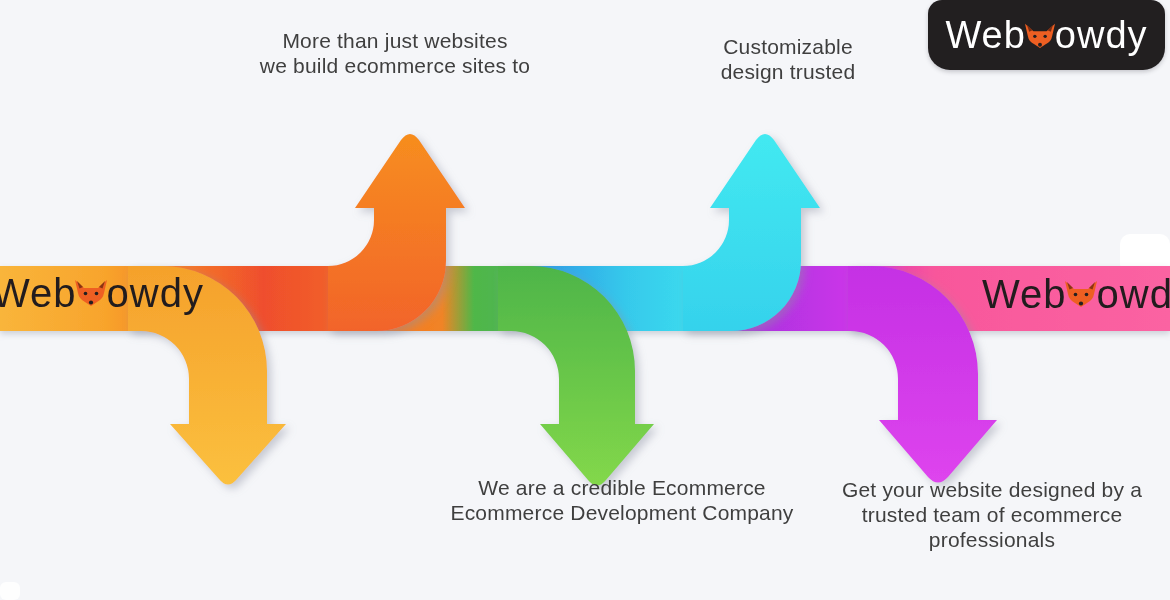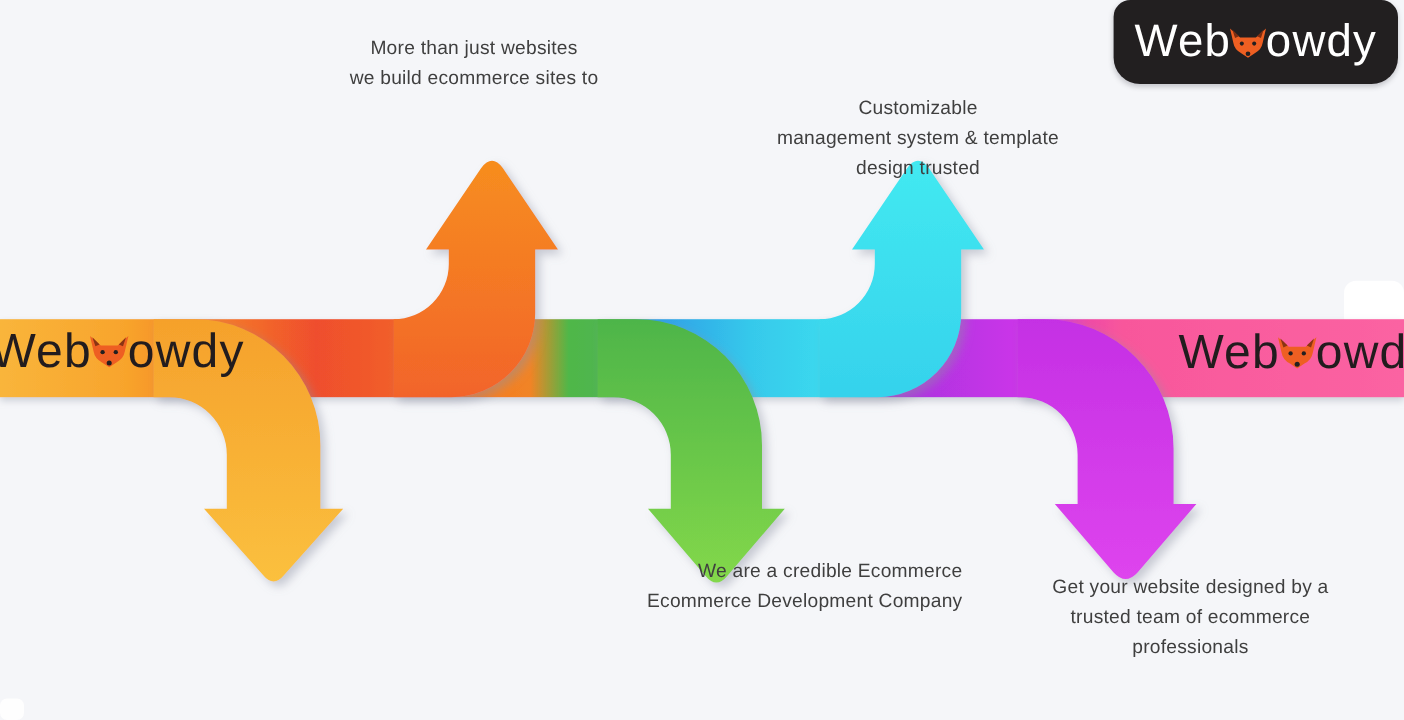--- a/index.html
+++ b/index.html
@@ -4,21 +4,21 @@
 <style>
   html,body{margin:0;padding:0;background:#e9eaee;}
   .stage{
     position:relative;width:1170px;height:600px;overflow:hidden;
     background:#F5F6F9;
     font-family:"Liberation Sans", sans-serif;
   }
   .ribbon-svg{position:absolute;left:0;top:0;}
   .note{
     position:absolute;text-align:center;
-    font-size:16px;line-height:25px;color:#3F3F3F;
+    font-size:21px;line-height:25px;color:#3F3F3F;
     letter-spacing:0.2px;
   }
   .brand{
     position:absolute;display:flex;align-items:flex-end;
     font-size:40px;line-height:40px;color:#221C1E;
     letter-spacing:1px;white-space:nowrap;
   }
   .brand .fox{
     width:36px;height:32px;margin:0 -2px 6px -4px;
     display:block;
@@ -146,28 +146,27 @@
       </svg>
       <span>owdy</span>
     </div>
   </div>
 
   <div class="note" style="left:215px;top:28px;width:360px;">
     <div>More than just websites</div>
     <div>we build ecommerce sites to</div>
   </div>
 
-  <div class="note" style="left:585px;top:34px;width:360px;margin-top:44px;">
+  <div class="note" style="left:608px;top:34px;width:360px;">
     <div>Customizable</div>
-    <div>management system &amp; template</div>
     <div>design trusted</div>
   </div>
 
 
-  <div class="note" style="left:442px;top:464px;width:360px;text-align:right;">
+  <div class="note" style="left:442px;top:475px;width:360px;">
     <div>We are a credible Ecommerce</div>
     <div>Ecommerce Development Company</div>
   </div>
 
   <div class="note" style="left:812px;top:477px;width:360px;">
     <div>Get your website designed by a</div>
     <div>trusted team of ecommerce</div>
     <div>professionals</div>
   </div>
 

